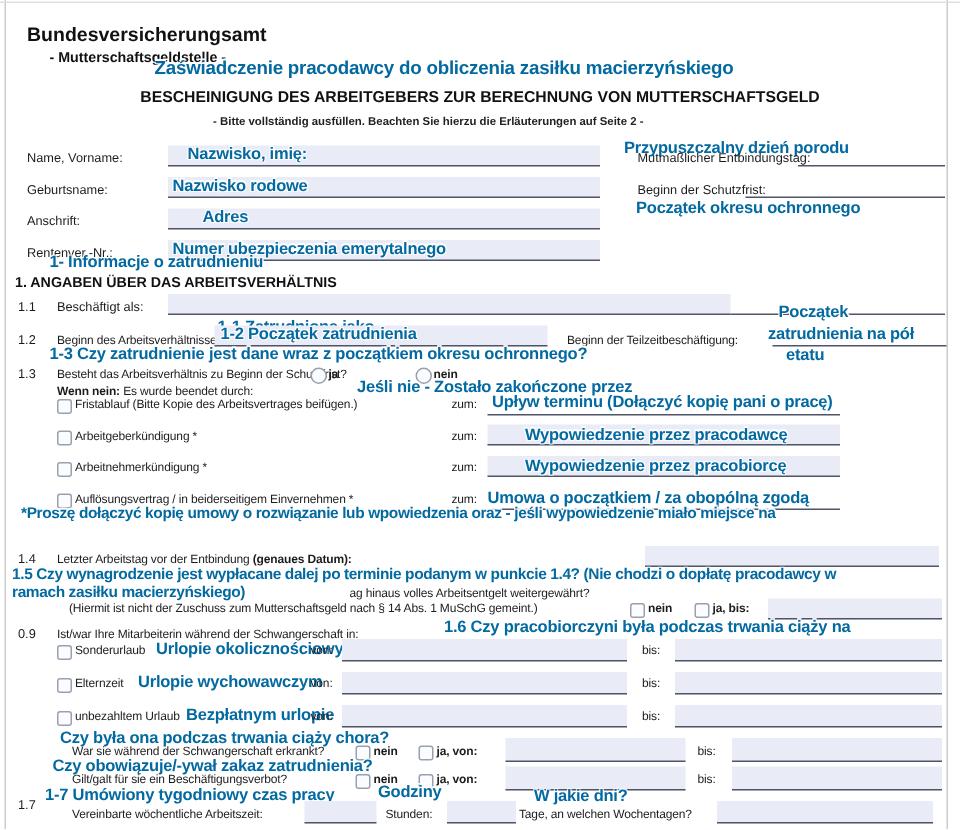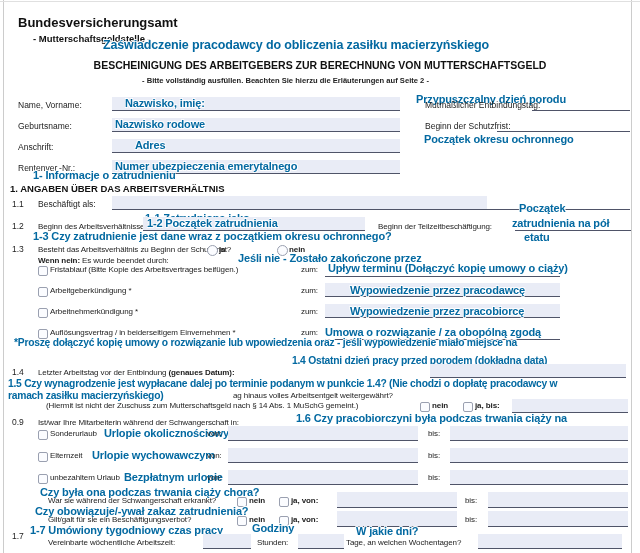--- a/index.html
+++ b/index.html
@@ -94,43 +94,42 @@
 
   <div class="abs de" style="left:38px;top:256px;">
     <span class="b">Wenn nein:</span><span> Es wurde beendet durch:</span>
   </div>
   <div class="abs red" style="left:238px;top:252px;">Jeśli nie - Zostało zakończone przez</div>
 
   <div class="abs cb" style="left:38px;top:266px;"></div>
   <div class="abs de" style="left:50px;top:265px;">Fristablauf (Bitte Kopie des Arbeitsvertrages beifügen.)</div>
   <div class="abs de" style="left:301px;top:265px;">zum:</div>
   <div class="abs ln" style="left:325px;top:276px;width:235px;"></div>
-  <div class="abs red" style="left:328px;top:262px;">Upływ terminu (Dołączyć kopię umowy o ciąży)</div>
+  <div class="abs red" style="left:328px;top:262px;">Upływ terminu (Dołączyć kopię pani o pracę)</div>
 
   <div class="abs cb" style="left:38px;top:287px;"></div>
   <div class="abs de" style="left:50px;top:286px;">Arbeitgeberkündigung *</div>
   <div class="abs de" style="left:301px;top:286px;">zum:</div>
   <div class="abs fld" style="left:325px;top:283px;width:235px;height:13px;"></div>
   <div class="abs red" style="left:350px;top:284px;">Wypowiedzenie przez pracodawcę</div>
 
   <div class="abs cb" style="left:38px;top:308px;"></div>
   <div class="abs de" style="left:50px;top:307px;">Arbeitnehmerkündigung *</div>
   <div class="abs de" style="left:301px;top:307px;">zum:</div>
   <div class="abs fld" style="left:325px;top:304px;width:235px;height:13px;"></div>
   <div class="abs red" style="left:350px;top:305px;">Wypowiedzenie przez pracobiorcę</div>
 
   <div class="abs cb" style="left:38px;top:329px;"></div>
   <div class="abs de" style="left:50px;top:328px;">Auflösungsvertrag / in beiderseitigem Einvernehmen *</div>
   <div class="abs de" style="left:301px;top:328px;">zum:</div>
   <div class="abs ln" style="left:325px;top:339px;width:235px;"></div>
-  <div class="abs red" style="left:325px;top:326px;">Umowa o rozwiązanie / za obopólną zgodą</div>
+  <div class="abs red" style="left:325px;top:326px;">Umowa o początkiem / za obopólną zgodą</div>
 
   <div class="abs red red10" style="left:14px;top:337px;">*Proszę dołączyć kopię umowy o rozwiązanie lub wpowiedzenia oraz - jeśli wypowiedzenie miało miejsce na</div>
 
-  <div class="abs red red10" style="left:292px;top:355px;">1.4 Ostatni dzień pracy przed porodem (dokładna data)</div>
   <div class="abs de2" style="left:12px;top:367px;">1.4</div>
   <div class="abs de" style="left:38px;top:368px;">
     <span>Letzter Arbeitstag vor der Entbindung </span><span class="b">(genaues Datum):</span>
   </div>
   <div class="abs fld" style="left:430px;top:364px;width:196px;height:13px;"></div>
 
   <div class="abs red red10" style="left:8px;top:378px;">1.5 Czy wynagrodzenie jest wypłacane dalej po terminie podanym w punkcie 1.4? (Nie chodzi o dopłatę pracodawcy w</div>
   <div class="abs red red10" style="left:8px;top:390px;">ramach zasiłku macierzyńskiego)</div>
   <div class="abs de" style="left:233px;top:391px;">ag hinaus volles Arbeitsentgelt weitergewährt?</div>
   <div class="abs de" style="left:46px;top:401px;">(Hiermit ist nicht der Zuschuss zum Mutterschaftsgeld nach § 14 Abs. 1 MuSchG gemeint.)</div>

